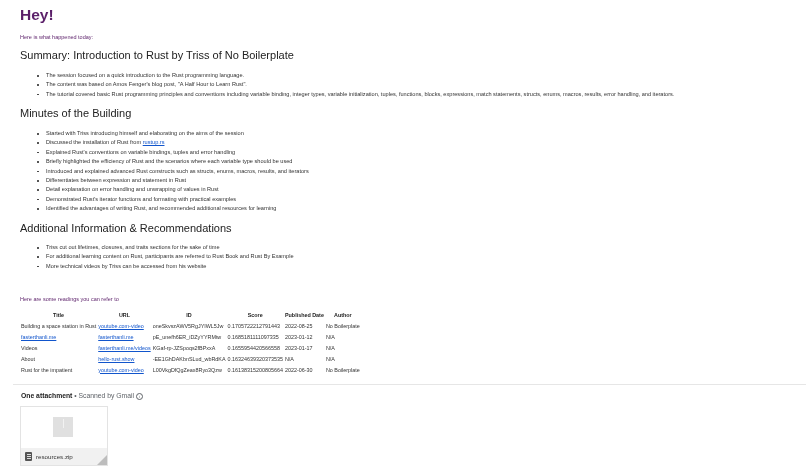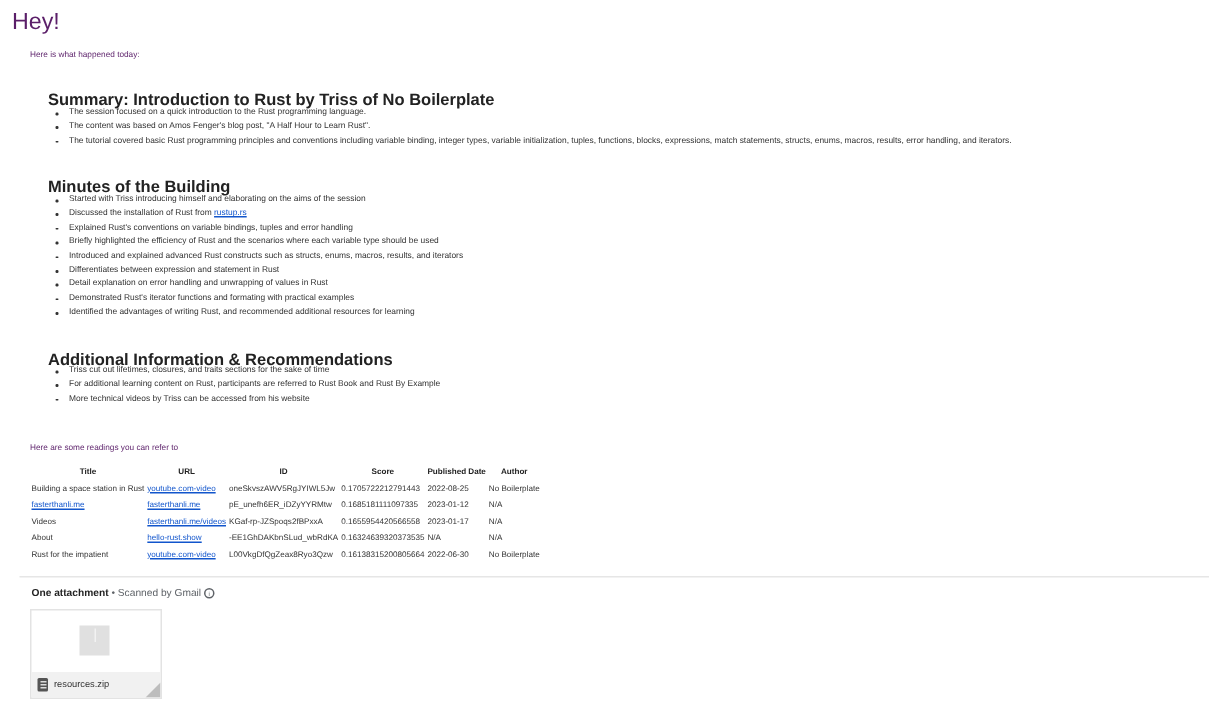--- a/index.html
+++ b/index.html
@@ -1,30 +1,30 @@
 <!DOCTYPE html>
 <html><head>
 <meta charset="utf-8">
 <style>
   html, body { margin: 0; padding: 0; background: #ffffff; }
   body {
     width: 806px; height: 476px; overflow: hidden; position: relative;
     font-family: "Liberation Sans", sans-serif; color: #222222;
   }
   .greeting {
-    position: absolute; left: 8px; top: 6px; margin: 0;
-    font-size: 15.5px; font-weight: normal; color: #5b1f69;
+    position: absolute; left: 20px; top: 6px; margin: 0;
+    font-size: 15.5px; font-weight: bold; color: #5b1f69;
   }
   .intro {
     position: absolute; left: 20px; top: 34px; margin: 0;
     font-size: 5.5px; color: #5b1f69;
   }
   .h2 {
-    position: absolute; left: 20px; margin: 12px;
-    font-size: 11px; font-weight: bold; color: #222222;
+    position: absolute; left: 20px; margin: 0;
+    font-size: 11px; font-weight: normal; color: #222222;
   }
   ul.bul {
     position: absolute; left: 36px; margin: 0; padding: 0 0 0 10px;
     font-size: 5.6px; color: #333333; list-style: none;
   }
   ul.bul li { height: 9.4px; line-height: 9.4px; position: relative; white-space: nowrap; }
   ul.bul li::before {
     content: ""; position: absolute; left: -9px; top: 4px;
     width: 1.6px; height: 1.6px; background: #333; border-radius: 50%;
   }

